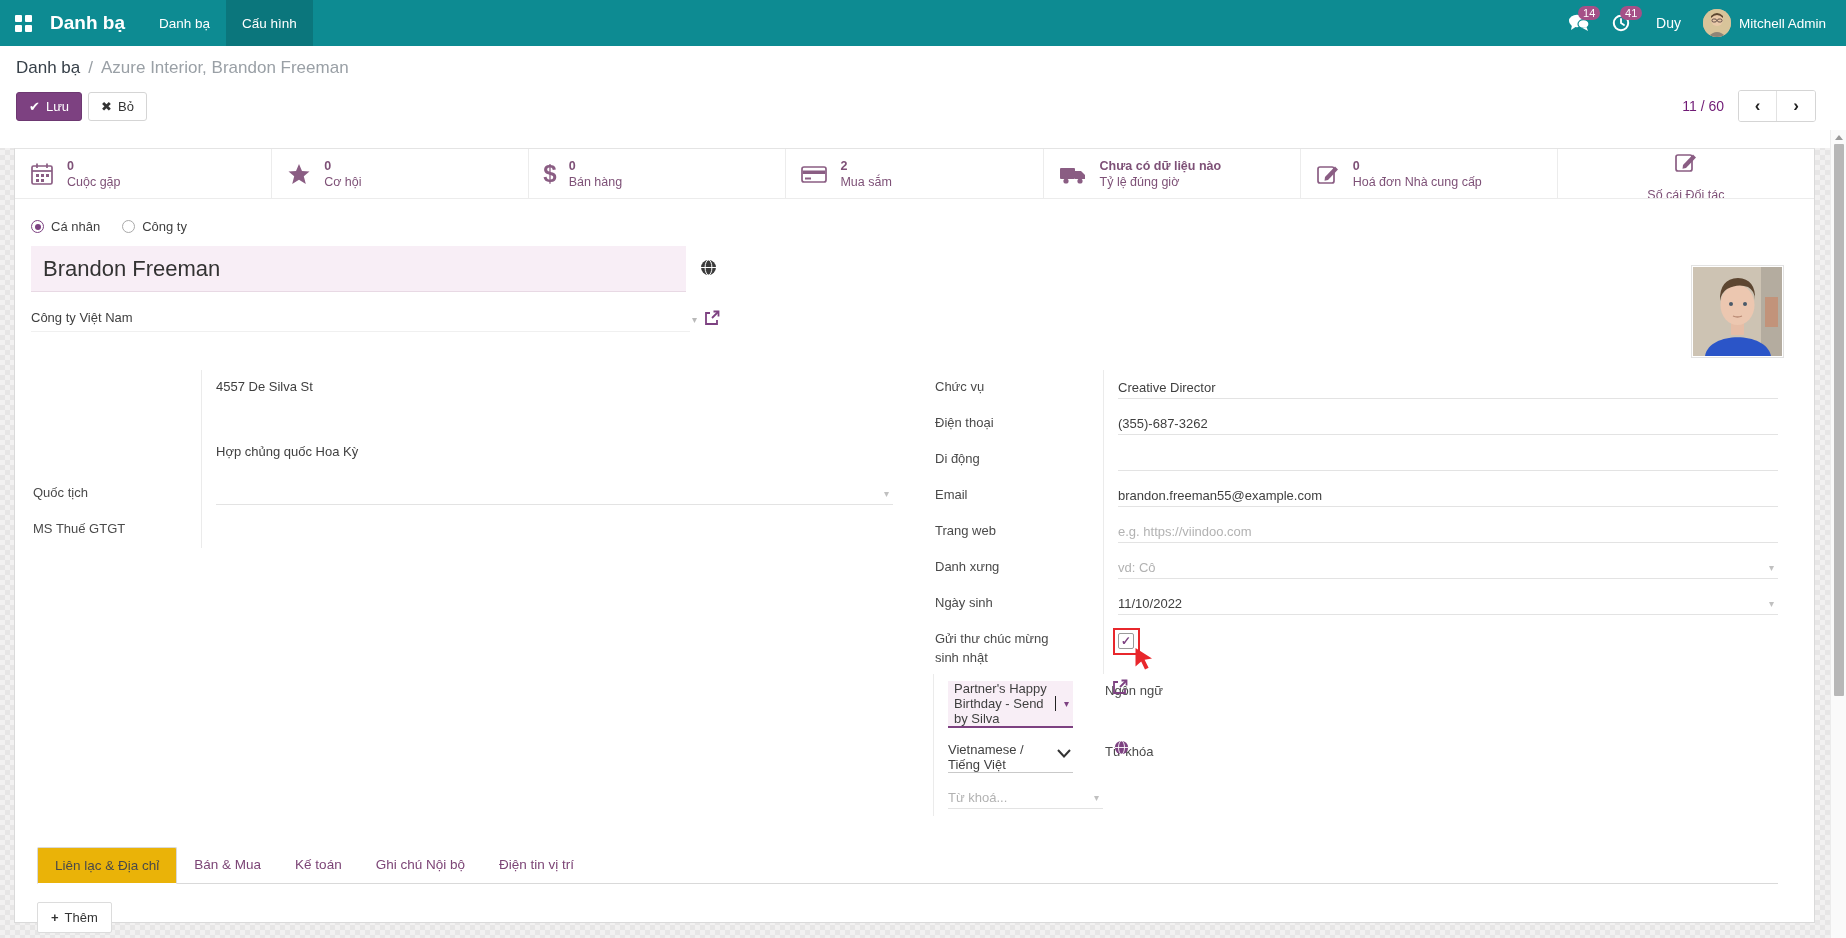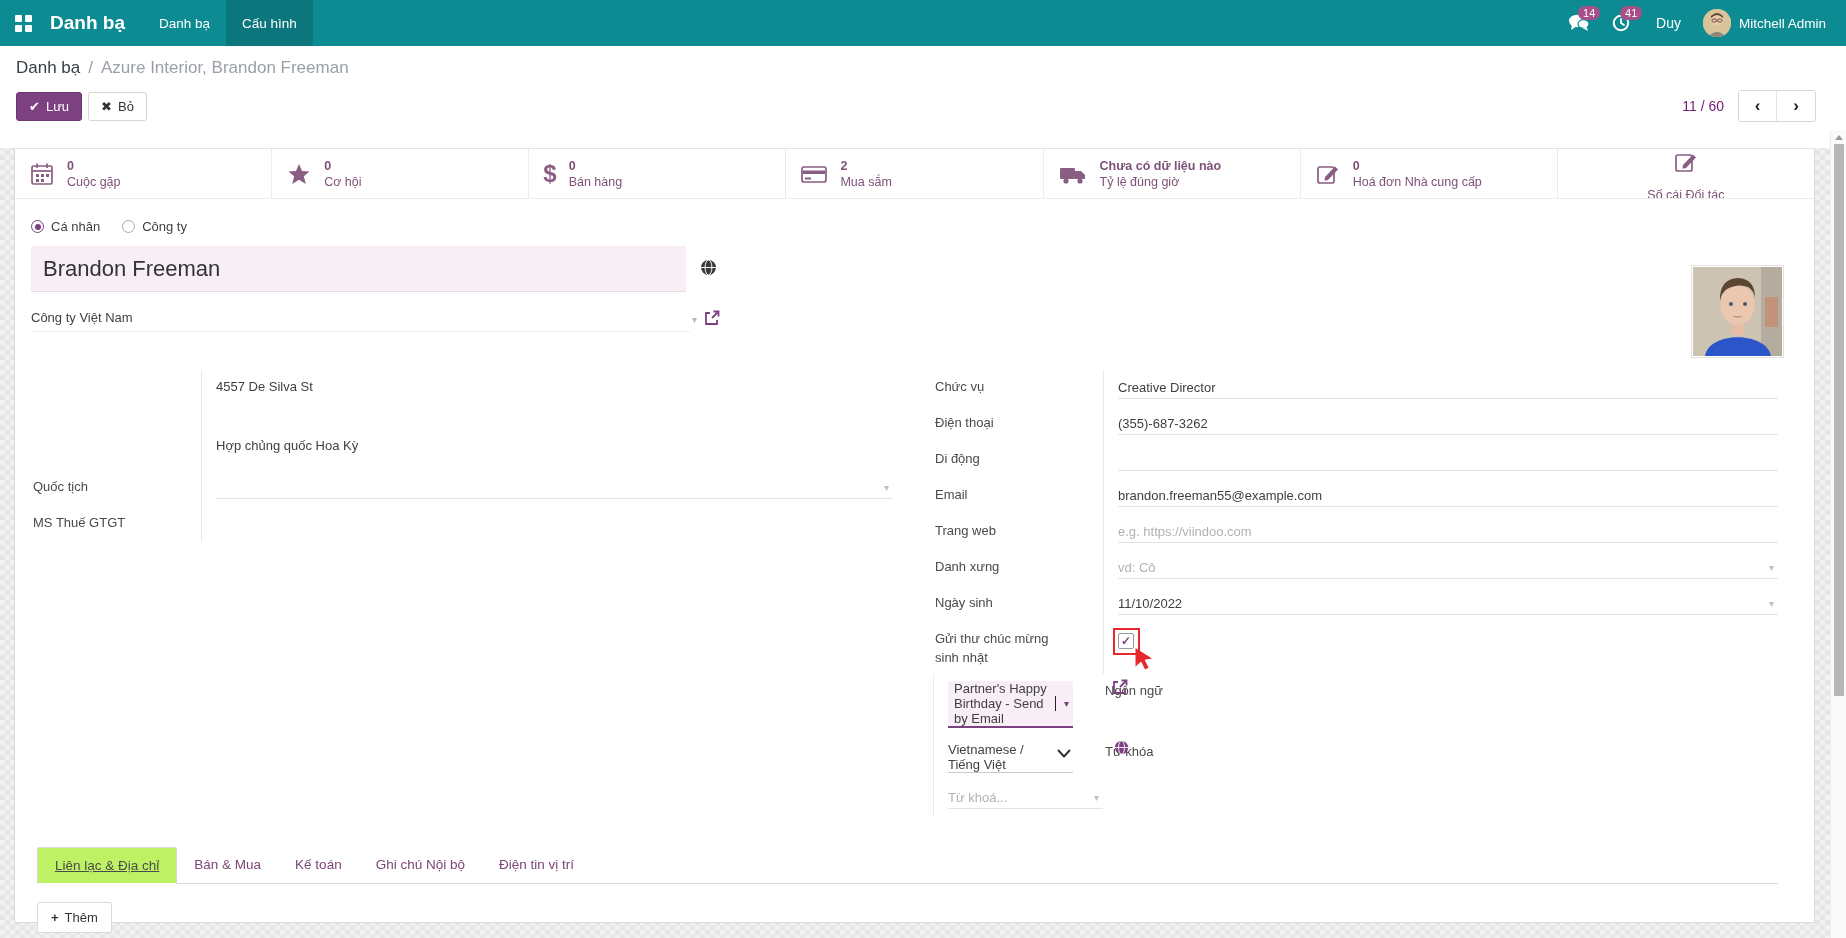--- a/index.html
+++ b/index.html
@@ -90,21 +90,21 @@
   .checkbox-wrap { position:relative; width:18px; height:18px; margin-top:1px; }
   .checkbox { width:16px; height:16px; border:1px solid #9a9a9a; border-radius:2px; background:#fff;
     display:flex; align-items:center; justify-content:center; color:var(--purple,#7d4181);
     font-size:12px; font-weight:bold; cursor:pointer; }
   .anno-box { position:absolute; inset:-5px -4px -4px -5px; border:2px solid var(--anno,#e8272c); pointer-events:none; }
   .anno-cursor { position:absolute; left:16px; top:14px; pointer-events:none; }
   .lang-chevron { margin-left:auto; position:absolute; right:2px; top:4px; }
   
   .tabs { margin-top:30px; margin-left:6px; display:flex; border-bottom:1px solid #d9d9d9; position:relative; }
   .tab { padding:10px 17px; color:#7c4576; cursor:pointer; font-size:13.5px; position:relative; top:1px; }
-  .tab.active { color:#4a4a4a; background:#bef264; border:1px solid #d9d9d9; border-bottom:1px solid #fff; border-radius:2px 2px 0 0;text-decoration:underline; }
+  .tab.active { color:#4a4a4a; background:#eab308; border:1px solid #d9d9d9; border-bottom:1px solid #fff; border-radius:2px 2px 0 0; }
   .add-btn-row { padding:18px 0 0 6px; }
   .btn-add { display:inline-flex; gap:6px; align-items:center; border:1px solid #dcdcdc; background:#fff;
     padding:7px 13px; font-size:13px; color:#333; cursor:pointer; border-radius:2px; font-family:inherit;}
   .plus { font-weight:bold; }
   
   .scrollbar { position:absolute; top:130px; right:0; width:16px; height:808px; background:#fafafa; border-left:1px solid #ececec; }
   .sb-arrow { width:0; height:0; border-left:4px solid transparent; border-right:4px solid transparent;
     border-bottom:5px solid #9a9a9a; margin:5px auto 4px auto; }
   .sb-thumb { width:10px; margin:0 auto; height:552px; background:#b7b7b7; border-radius:1px; }
 </style>
@@ -330,21 +330,21 @@
     </div>
 
     <div class="columns">
 
       <div class="col-left">
         <div class="fgroup">
           <div class="f-label"></div>
           <div class="f-field">
             <div class="addr-line">4557 De Silva St</div>
             <div class="addr-gap"></div>
-            <div class="addr-line" style="margin-top:5px;">Hợp chủng quốc Hoa Kỳ</div>
+            <div class="addr-line" style="margin-top:11px;">Hợp chủng quốc Hoa Kỳ</div>
           </div>
 
           <div class="f-label" style="padding-top:14px;">Quốc tịch</div>
           <div class="f-field" style="padding-top:14px;">
             <div class="f-line">
               <span class="caret-end">▾</span>
             </div>
           </div>
 
           <div class="f-label">MS Thuế GTGT</div>
@@ -416,21 +416,21 @@
               <div class="anno-cursor">
                 <svg width="22" height="24" viewBox="0 0 22 24">
                   <path d="M1.5 1 L18 11.5 L10.6 12.8 L14.6 20.8 L11 22.6 L7.2 14.6 L1.5 19.5 Z" fill="#e8272c"></path>
                 </svg>
               </div>
             </div>
           </div>
 
           <div class="f-field" style="padding-right:30px;">
             <div class="f-line highlight-line" style="padding-left:6px;">
-              <span>Partner's Happy Birthday - Send by Email</span>
+              <span>Partner's Happy Birthday - Send by Silva</span>
               <span class="text-cursor"></span>
               <span class="caret-end">▾</span>
             </div>
             <span class="ext-icon">
               <svg width="18" height="18" viewBox="0 0 18 18" fill="none" stroke="#7d4181" stroke-width="1.8">
                 <path d="M7 4 H3 V15 H14 V11"></path>
                 <path d="M9 9 L15.5 2.5"></path>
                 <path d="M10.5 2.5 H15.5 V7.5"></path>
               </svg>
             </span>

